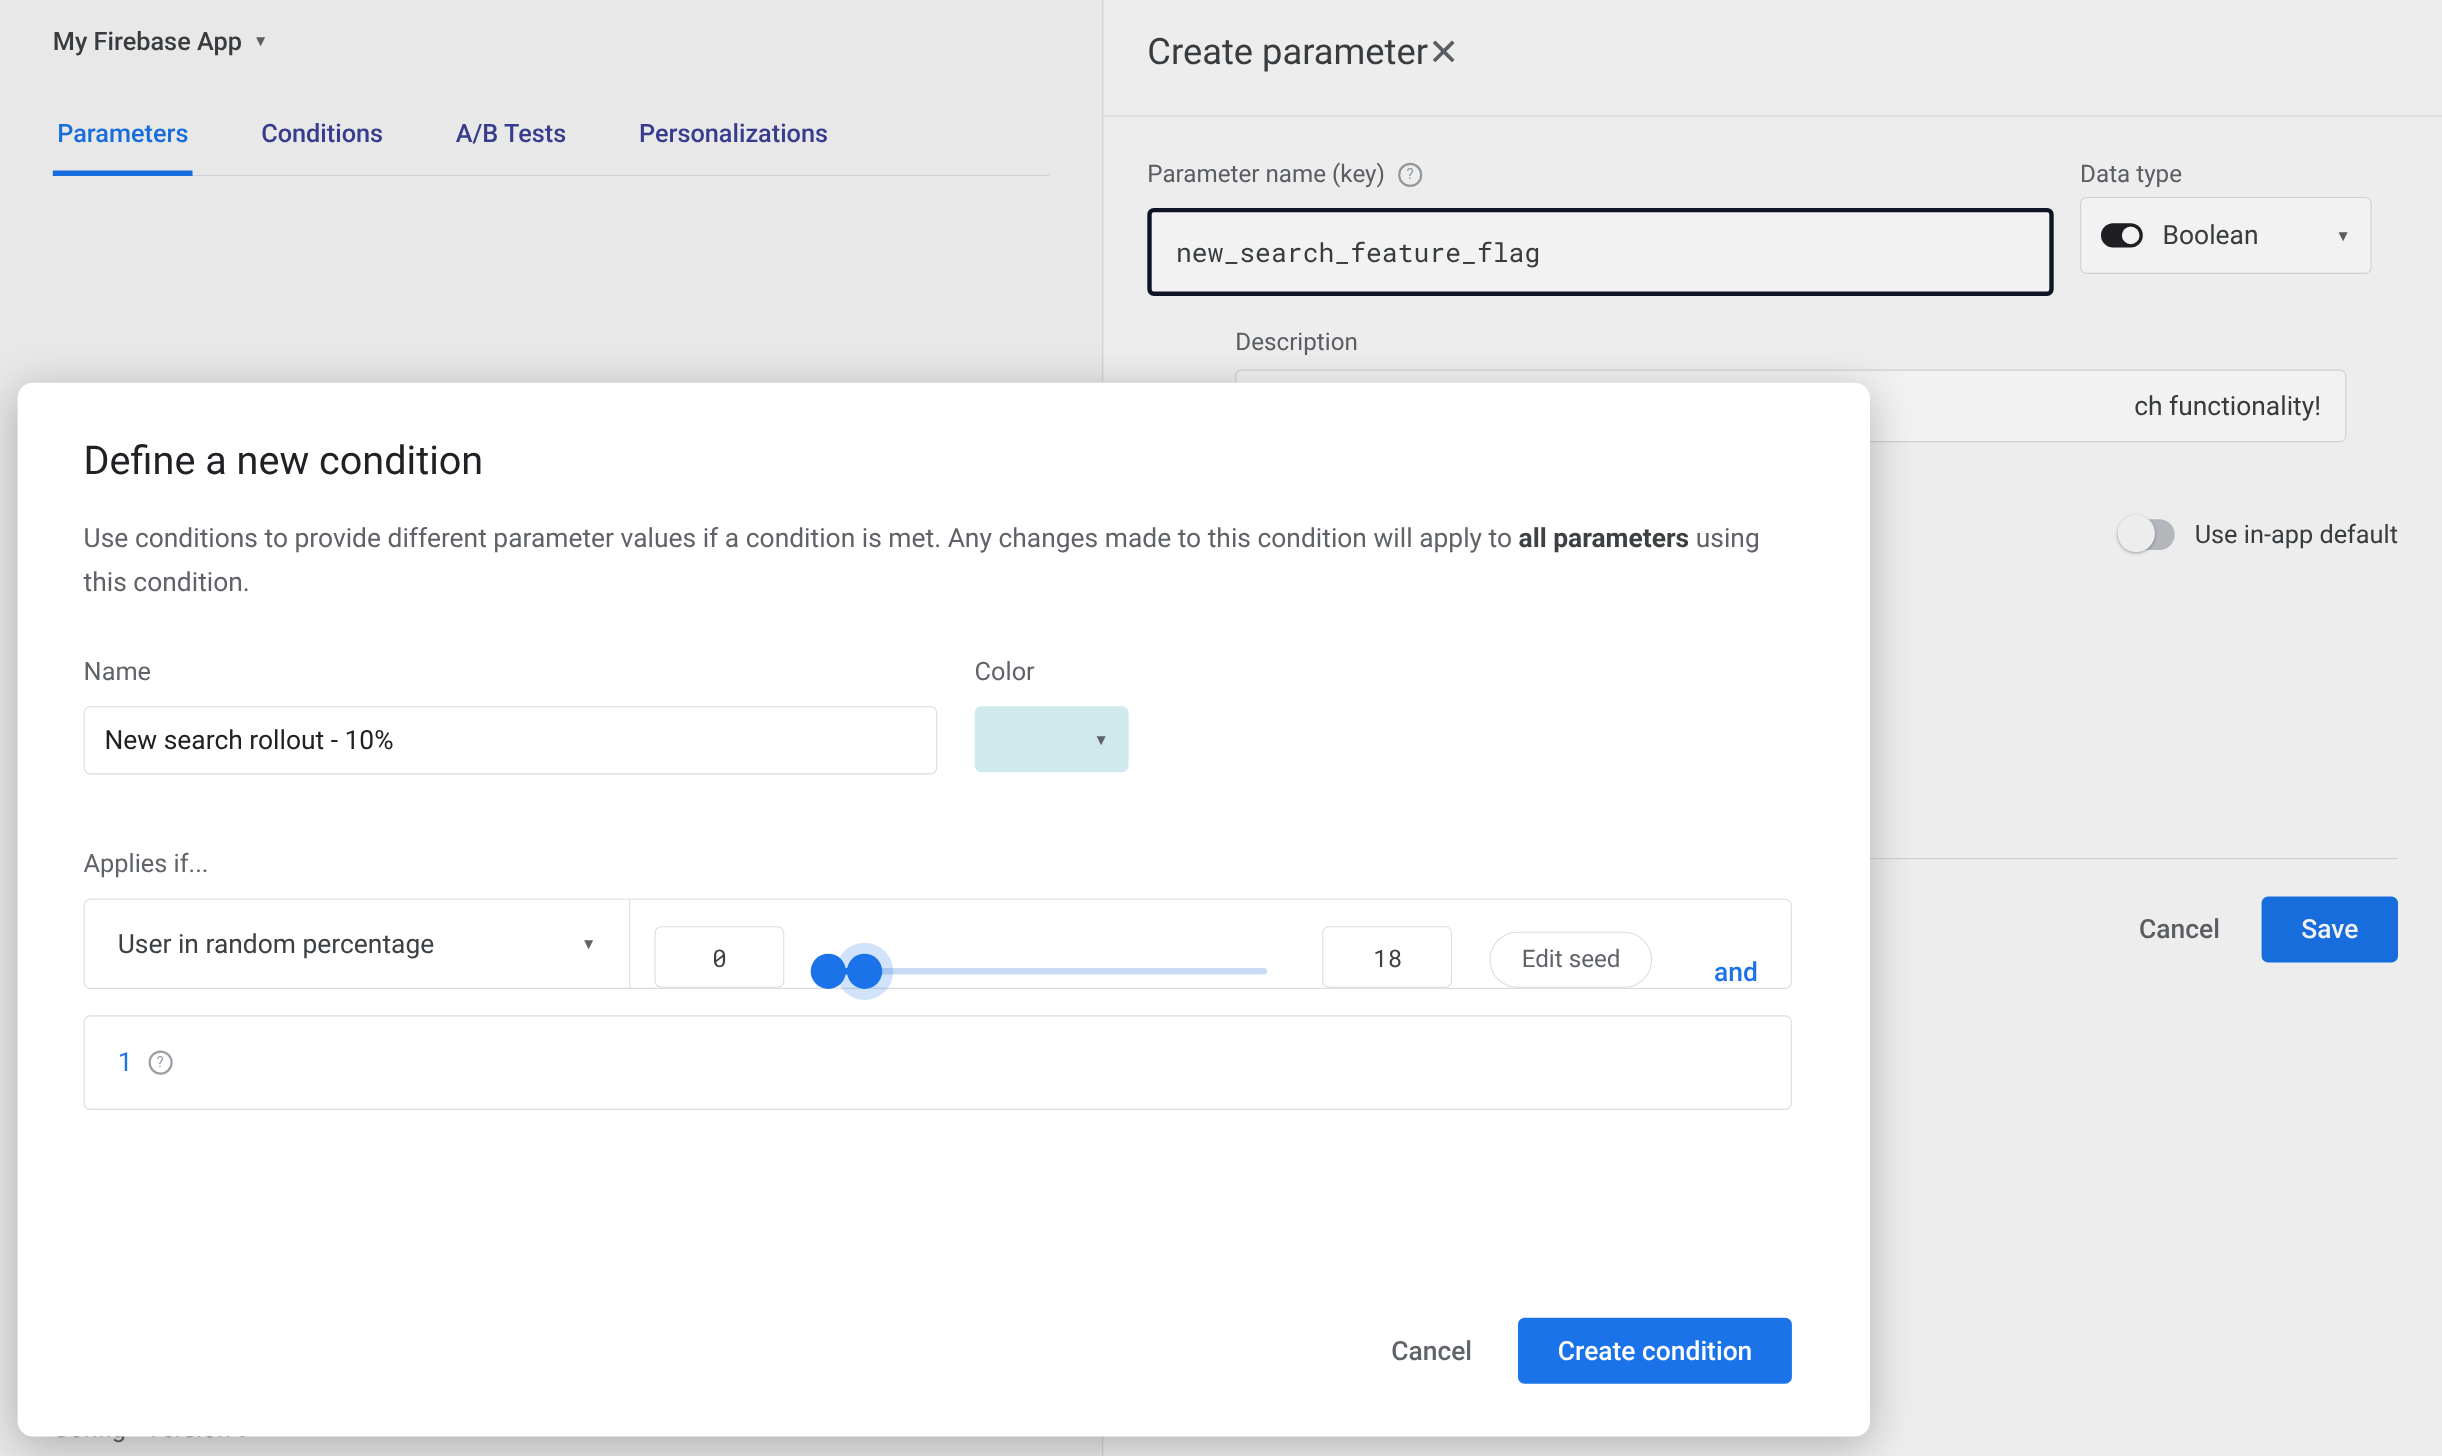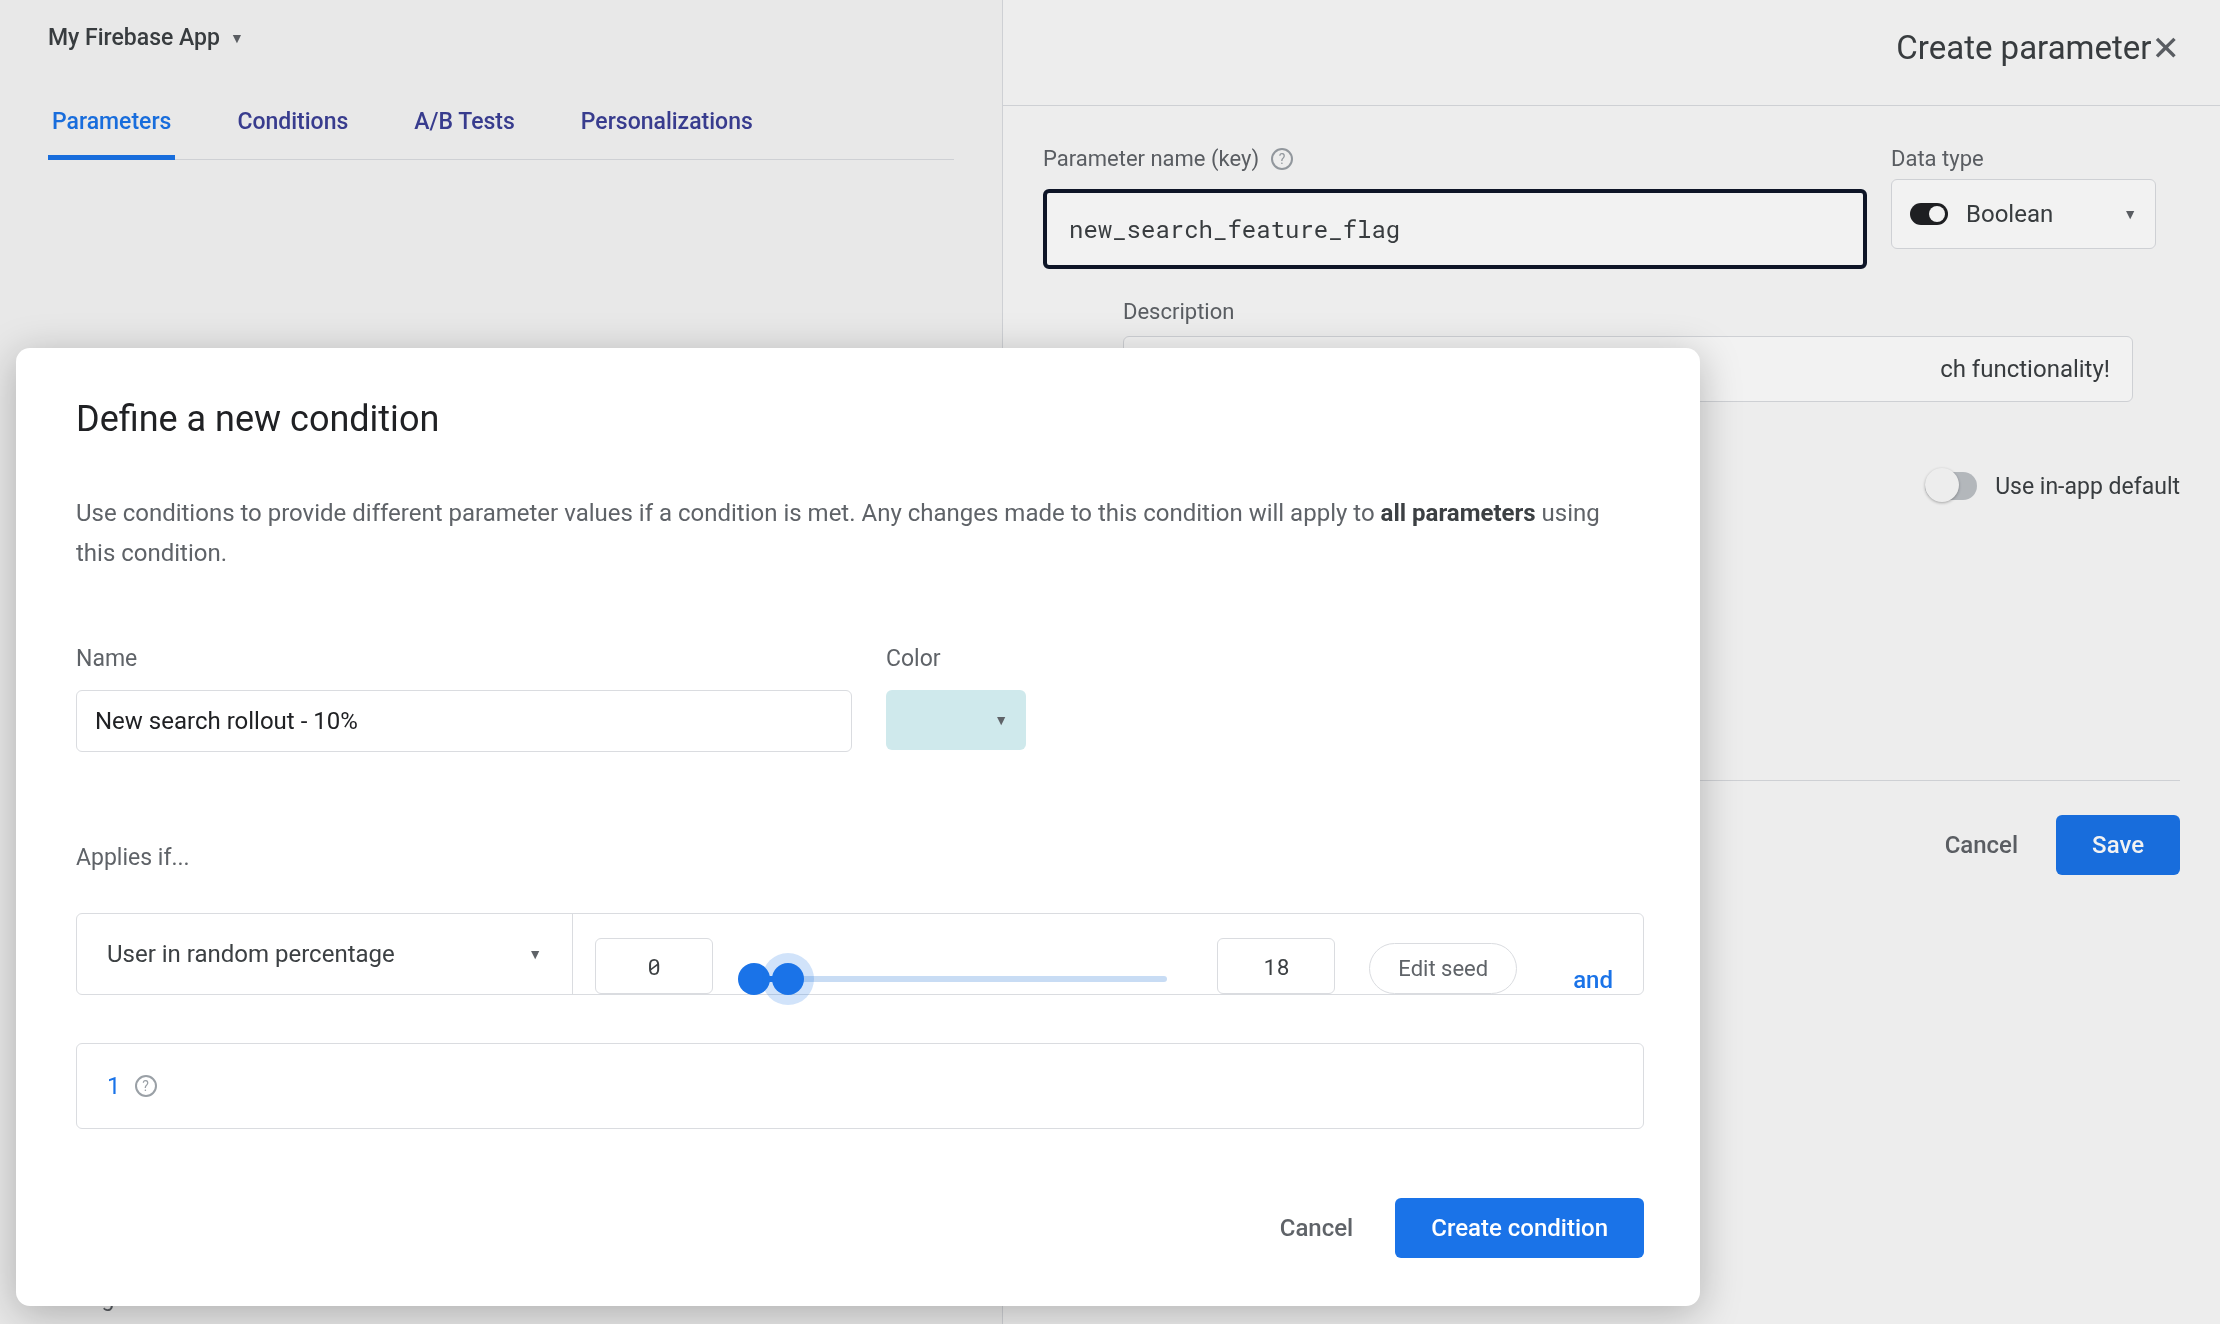--- a/index.html
+++ b/index.html
@@ -82,27 +82,27 @@
       right: 0;
       top: 0;
       width: 1218px;
       height: 100%;
       background: #fafafa;
       border-left: 1px solid #dadce0;
       padding: 28px 40px;
     }
     .panel-header {
       display: flex;
-      justify-content: flex-end;
+      justify-content: flex-start;
       align-items: center;
       padding-bottom: 38px;
       border-bottom: 1px solid #dadce0;
       margin: 0 -40px;
       padding-left: 40px;
-      padding-right: 40px;
+      padding-right: 60px;
     }
     .panel-title {
       font-size: 33px;
       font-weight: 400;
       color: #3c4043;
     }
     .close-x {
       font-size: 34px;
       color: #5f6368;
       cursor: pointer;
@@ -247,24 +247,23 @@
     
     .dialog {
       position: absolute;
       left: 16px;
       top: 348px;
       width: 1684px;
       height: 958px;
       background: #fff;
       border-radius: 14px;
       box-shadow: 0 8px 40px rgba(0,0,0,0.25);
-      padding: 50px 56px 48px 60px;
+      padding: 50px 71px 48px 60px;
       display: flex;
       flex-direction: column;
-      gap: 24px;
     }
     .dialog-title {
       font-size: 36px;
       font-weight: 400;
       color: #202124;
     }
     .dialog-desc {
       margin-top: 30px;
       font-size: 24px;
       color: #5f6368;

